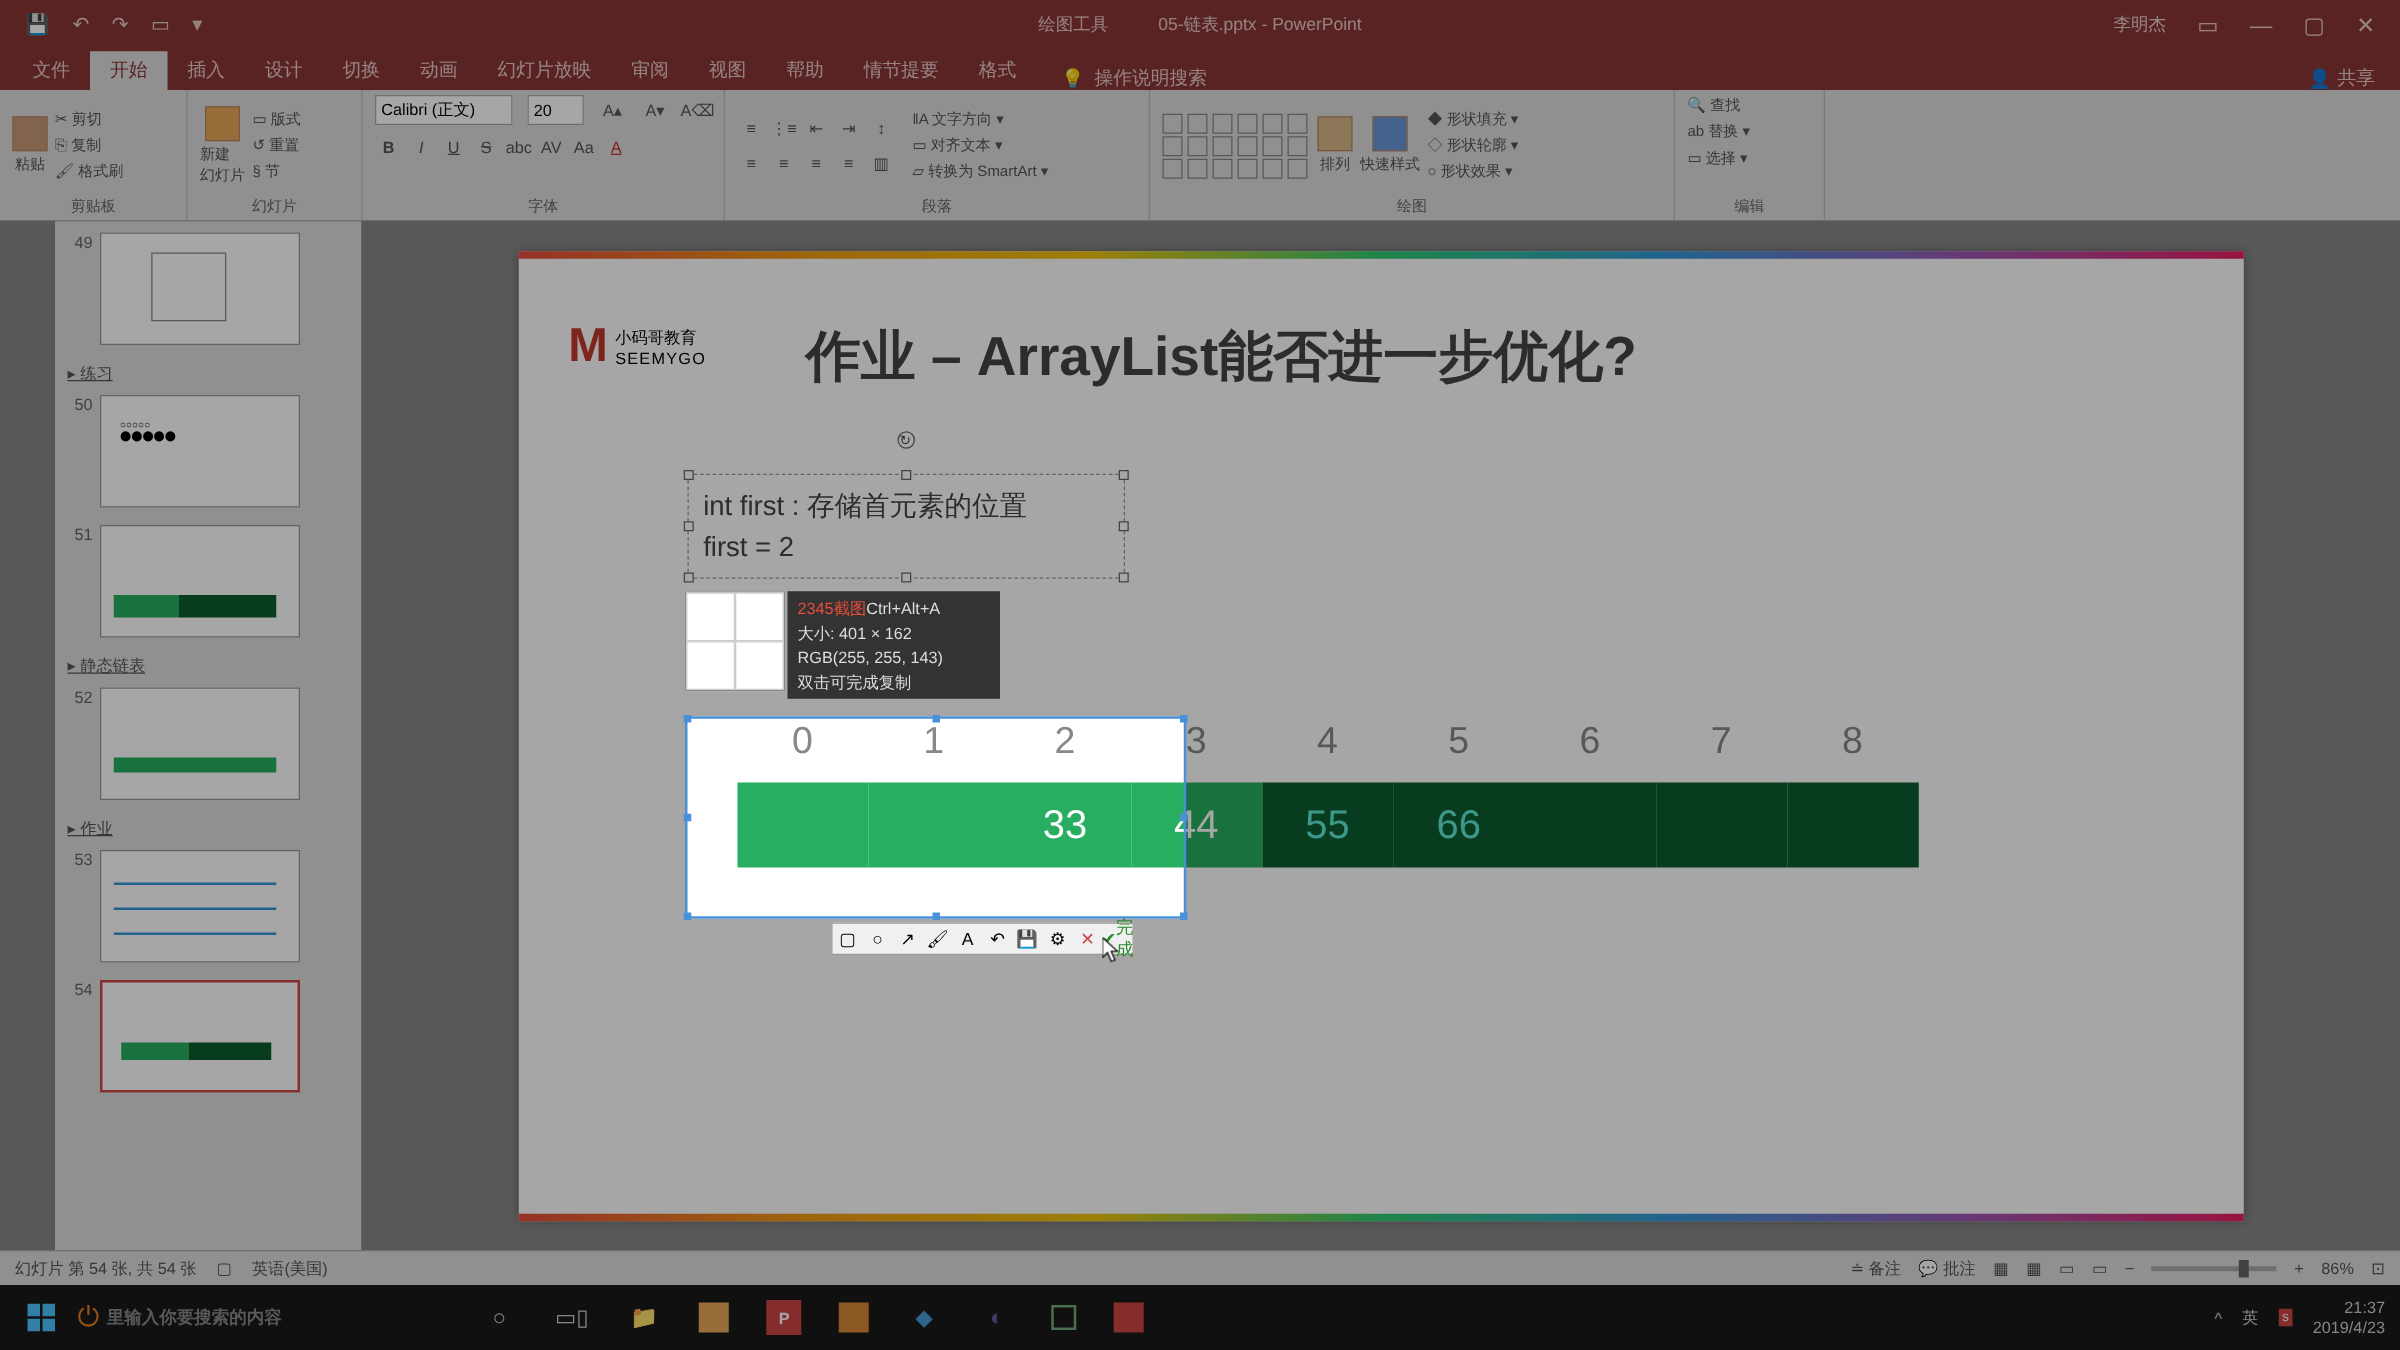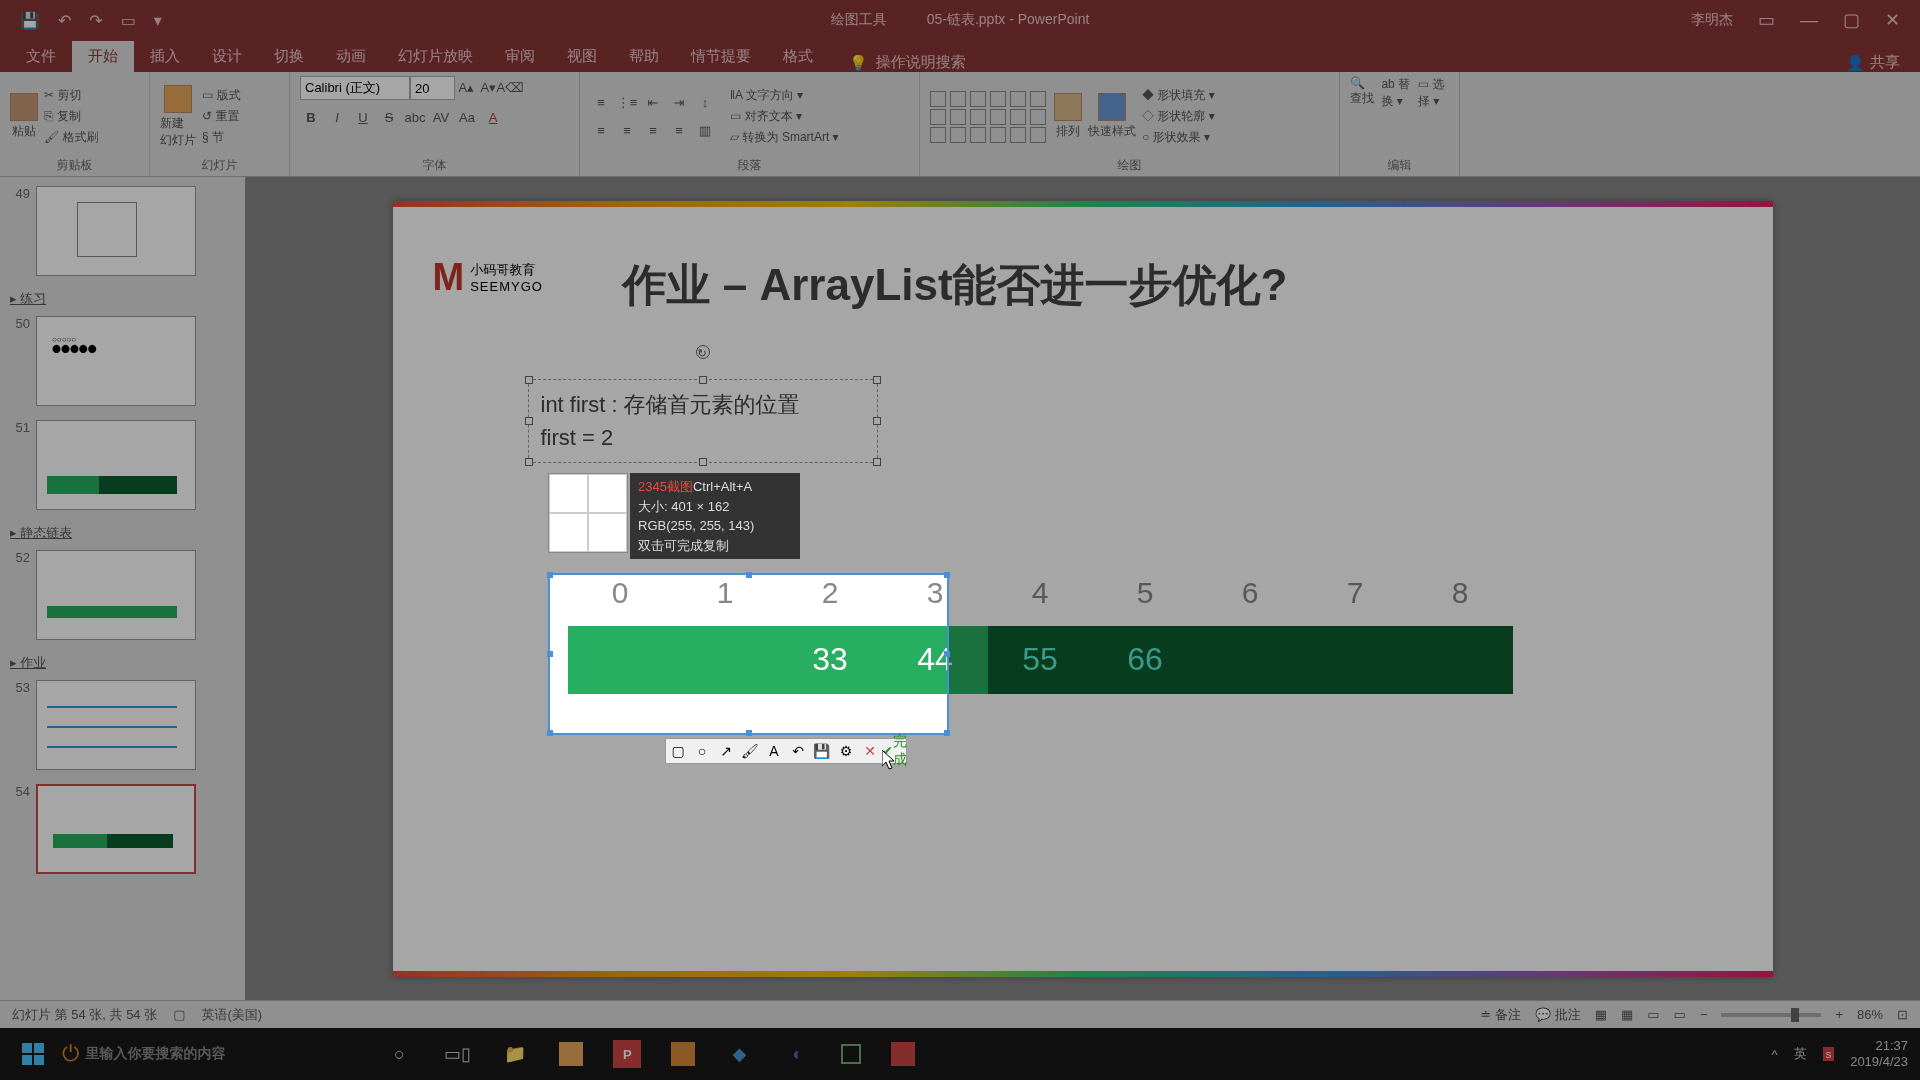--- a/index.html
+++ b/index.html
@@ -28,21 +28,21 @@
 .rbtn { display: flex; flex-direction: column; align-items: center; gap: 2px; font-size: 12px; cursor: pointer; }
 .ricon { width: 28px; height: 28px; background: #c89878; border: 1px solid #b88868; }
 .fontsel { width: 110px; height: 24px; border: 1px solid #aaa; background: #fff; font-size: 13px; padding: 0 4px; }
 .sizesel { width: 45px; height: 24px; border: 1px solid #aaa; background: #fff; font-size: 13px; padding: 0 4px; }
 .fbtn { width: 22px; height: 22px; display: inline-flex; align-items: center; justify-content: center; font-size: 13px; cursor: pointer; }
 .shapes { display: grid; grid-template-columns: repeat(6, 18px); gap: 2px; }
 .shp { width: 16px; height: 16px; border: 1px solid #888; }
 
 
 .main { display: flex; height: calc(100% - 40px - 32px - 105px - 28px - 52px); background: #888; }
-.thumbs { width: 245px; background: #dedede; overflow-y: auto; padding: 5px 0; position: relative; }
+.thumbs { width: 245px; background: #dedede; overflow-y: auto; padding: 5px 0; position: relative; margin-left: 44px; }
 .thumbitem { display: flex; align-items: center; padding: 4px 8px 10px; gap: 6px; }
 .thumbnum { width: 22px; text-align: right; font-size: 13px; color: #666; align-self: flex-start; }
 .thumbimg { width: 160px; height: 90px; background: #fff; border: 1px solid #999; position: relative; }
 .thumbimg.active { border: 2px solid #c44; }
 .section-hdr { font-size: 13px; color: #555; padding: 4px 10px; text-decoration: underline; }
 .thumbimg .mini { position: absolute; }
 
 .canvas-area { flex: 1; display: flex; align-items: center; justify-content: center; position: relative; }
 .slide { width: 1380px; height: 776px; background: #fff; position: relative; box-shadow: 0 0 8px rgba(0,0,0,0.3); }
 .colorbar { position: absolute; left: 0; right: 0; height: 6px; background: linear-gradient(90deg, #e74c3c, #f39c12, #f1c40f, #2ecc71, #3498db, #9b59b6, #e91e63); }
@@ -165,21 +165,21 @@
       <div style="display:flex;flex-direction:column;gap:4px;font-size:12px">
         <span>▭ <span>版式</span></span>
         <span>↺ <span>重置</span></span>
         <span>§ <span>节</span></span>
       </div>
     </div>
     <div class="glabel">幻灯片</div>
   </div>
   <div class="rgroup" style="width:290px">
     <div class="gcontent" style="flex-direction:column;align-items:flex-start;gap:6px">
-      <div style="display:flex;gap:0;">
+      <div style="display:flex;gap:12px;align-items:center">
         <input class="fontsel" value="Calibri (正文)" style="">
         <input class="sizesel" value="20" style="">
         <span class="fbtn">A▴</span>
         <span class="fbtn">A▾</span>
         <span class="fbtn">A⌫</span>
       </div>
       <div style="display:flex;gap:4px">
         <span class="fbtn">
             <b>B</b>
           </span>
@@ -260,21 +260,21 @@
       </div>
       <div style="display:flex;flex-direction:column;gap:4px;font-size:12px">
         <span>◆ <span>形状填充</span> ▾</span>
         <span>◇ <span>形状轮廓</span> ▾</span>
         <span>○ <span>形状效果</span> ▾</span>
       </div>
     </div>
     <div class="glabel">绘图</div>
   </div>
   <div class="rgroup" style="width:120px">
-    <div class="gcontent" style="flex-direction:row;align-items:flex-start;gap:4px;font-size:12px">
+    <div class="gcontent" style="flex-direction:column;align-items:flex-start;gap:4px;font-size:12px">
       <span>🔍 <span>查找</span></span>
       <span>ab <span>替换</span> ▾</span>
       <span>▭ <span>选择</span> ▾</span>
     </div>
     <div class="glabel">编辑</div>
   </div>
 </div>
 
 <div class="main">
   <div class="thumbs">

